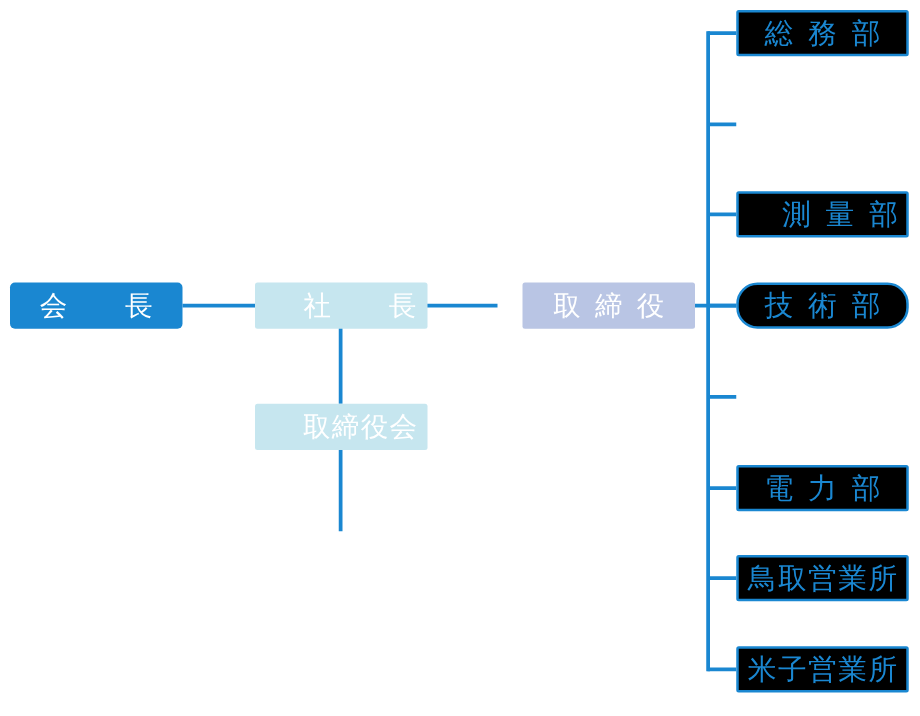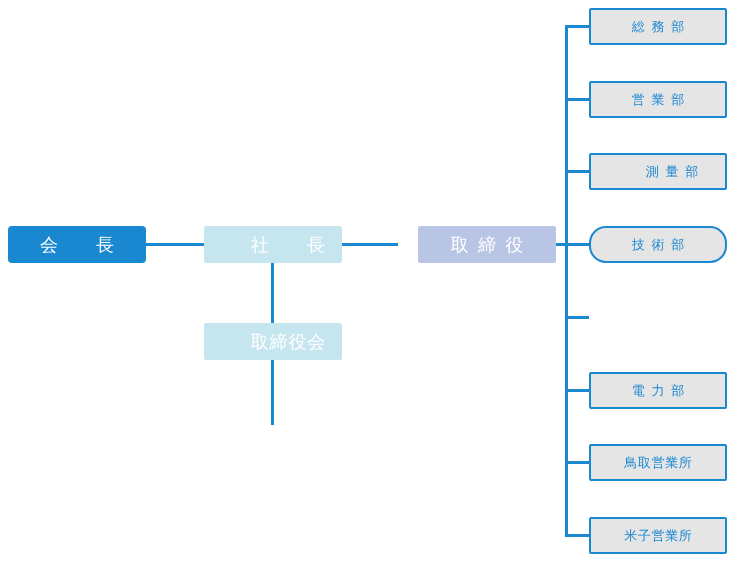--- a/index.html
+++ b/index.html
@@ -16,46 +16,46 @@
     overflow: hidden;
   }
   .box {
     position: absolute;
     width: 138px;
     height: 37px;
     box-sizing: border-box;
     display: flex;
     align-items: center;
     justify-content: center;
-    font-size: 18px;
+    font-size: 22px;
     font-weight: 500;
     white-space: pre;
   }
   .box-solid {
     background: var(--primary, #1a87d1);
     color: var(--box-text-light, #ffffff);
     border-radius: 4px;
   }
   .box-cyan {
     background: var(--box-cyan, #c6e6ef);
     color: var(--box-text-light, #ffffff);
     border-radius: 2px;
     padding-left: 30px;
   }
   .box-lavender {
     background: var(--box-lavender, #b9c5e4);
     color: var(--box-text-light, #ffffff);
     border-radius: 2px;
   }
   .box-outline {
-    background: #e5e5e5;
+    background: #000000;
     border: 2px solid var(--primary, #1a87d1);
     color: var(--primary, #1a87d1);
     border-radius: 2px;
-    font-size: 13px;
+    font-size: 23px;
   }
   .ls-xl { letter-spacing: 0.55em; text-indent: 0.55em; }
   .ls-md { letter-spacing: 0.12em; text-indent: 0.12em; }
   .ls-sm { letter-spacing: 0.05em; text-indent: 0.05em; }
   .hline, .vline {
     position: absolute;
     background: var(--primary, #1a87d1);
   }
   .hline { height: 3px; }
   .vline { width: 3px; }
@@ -84,21 +84,20 @@
 
   <div class="box box-cyan ls-xl" style="left:204px; top:226px;">社　長</div>
 
   <div class="box box-lavender ls-md" style="left:418px; top:226px;">取 締 役</div>
 
   <div class="box box-cyan ls-sm" style="left:204px; top:323px;">取締役会</div>
 
 
   <div class="box box-outline ls-md" style="left:589px; top:8px;">総 務 部</div>
 
-  <div class="box box-outline ls-md" style="left:589px; top:81px;">営 業 部</div>
 
   <div class="box box-outline ls-md" style="left:589px; top:153px;padding-left:28px;">測 量 部</div>
 
   <div class="box box-outline ls-md" style="left:589px; top:226px;border-radius:17px;">技 術 部</div>
 
 
   <div class="box box-outline ls-md" style="left:589px; top:372px;">電 力 部</div>
 
   <div class="box box-outline ls-sm" style="left:589px; top:444px;">鳥取営業所</div>
 

